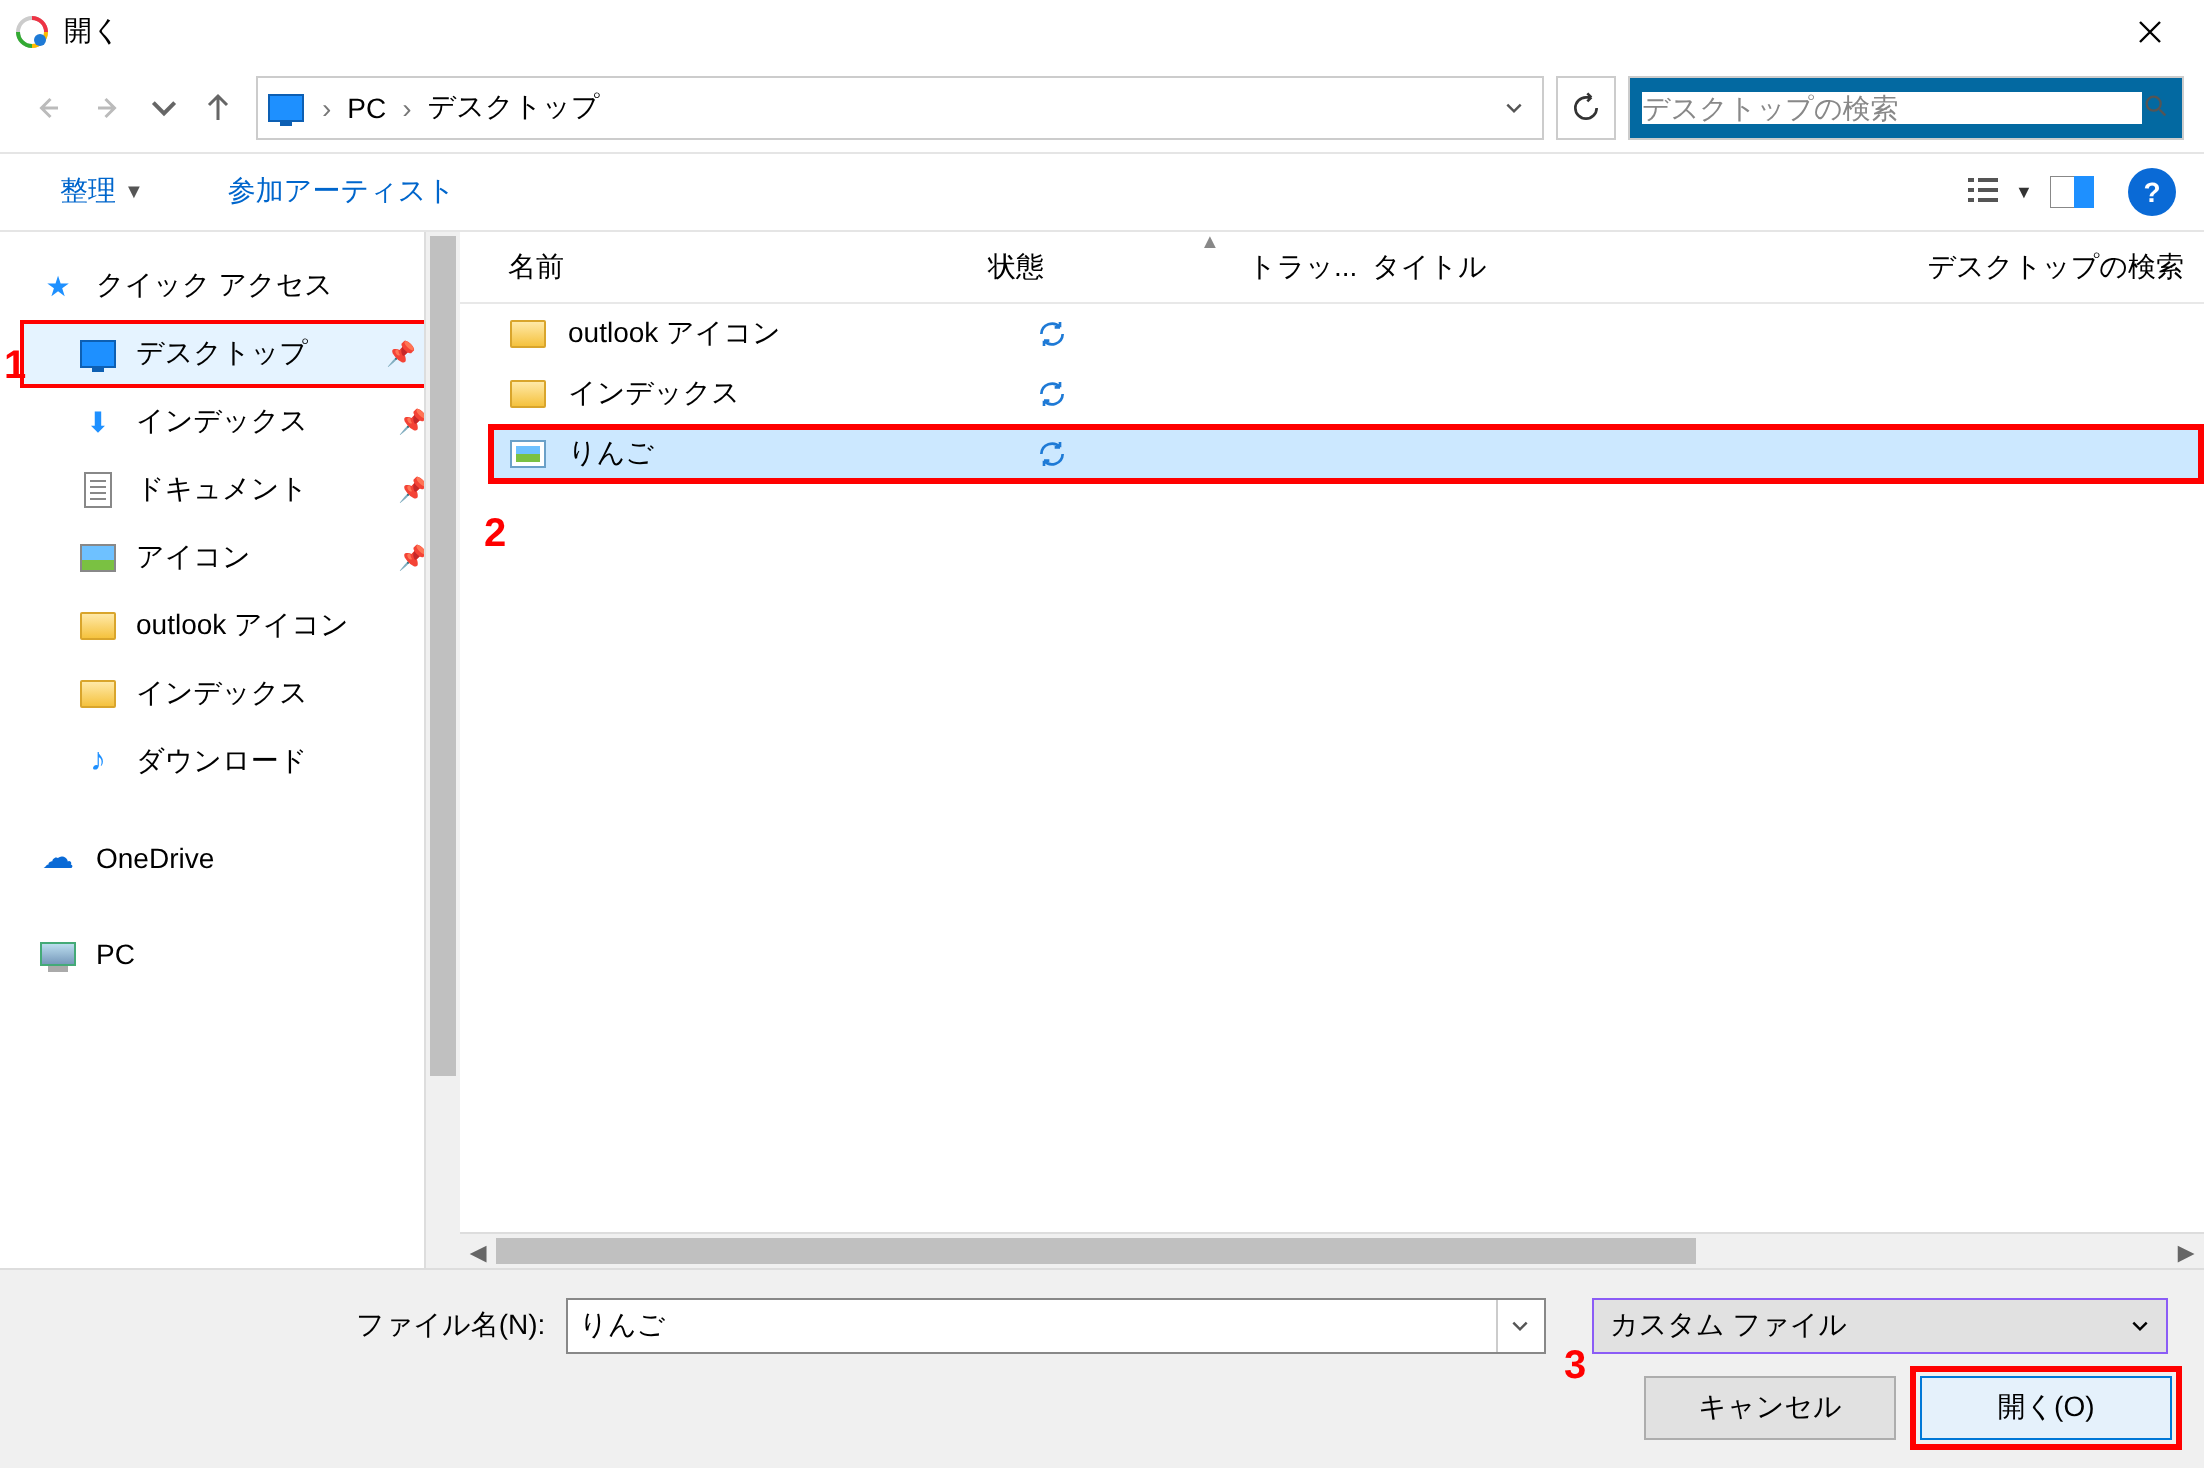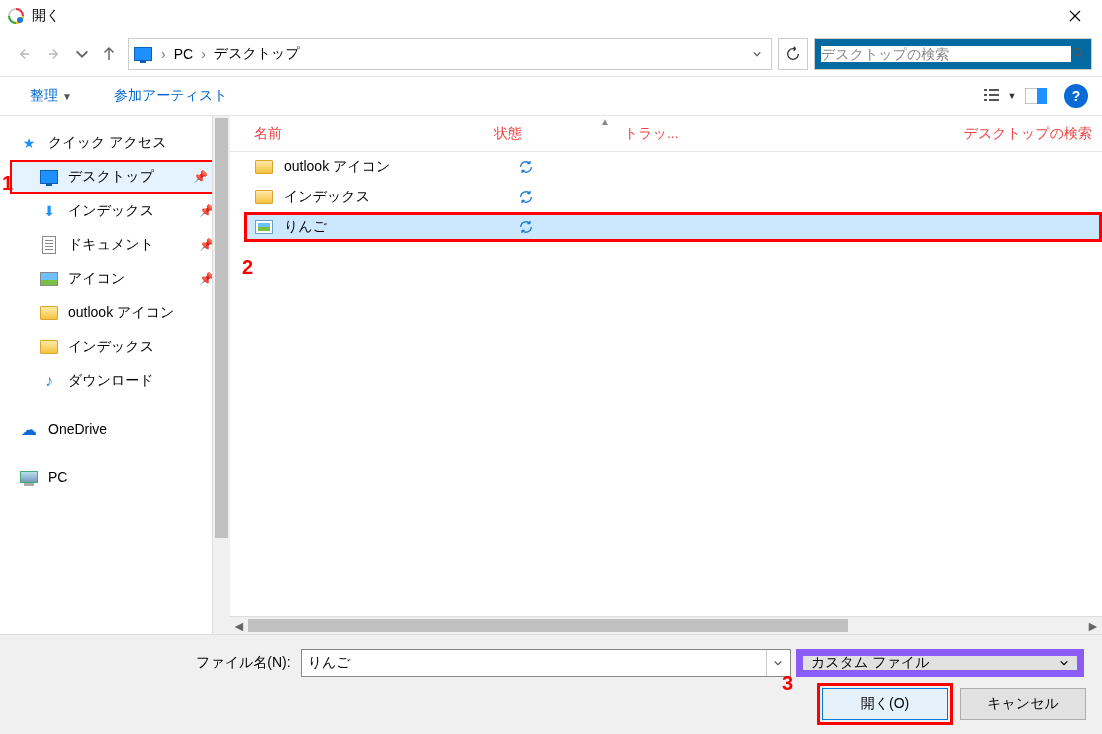--- a/index.html
+++ b/index.html
@@ -45,21 +45,21 @@
   .nav-item.header{ padding-left:20px;}
   .nav-item.selected{ background:#e5f3ff; border:2px solid red; margin-left:10px; margin-right:4px; padding-left:28px;}
   .pin{ position:absolute; right:16px; color:#9aa; font-size:12px;}
   .nav-icon{ width:18px; height:18px; display:flex; align-items:center; justify-content:center; flex-shrink:0;}
   .nav-sep{height:14px;}
   .vscroll{ position:absolute; right:0; top:0; bottom:0; width:18px; background:#f0f0f0; border-left:1px solid #ddd;}
   .vscroll-thumb{ position:absolute; left:2px; right:2px; top:2px; height:420px; background:#c0c0c0;}
 
   .filearea{ flex:1; position:relative; display:flex; flex-direction:column;}
   .columns{ height:36px; display:flex; align-items:center; border-bottom:1px solid #e8e8e8; padding-left:24px;}
-  .col{ color:#ef4444; display:flex; align-items:center; gap:6px;}
+  .col{ color:#000000; display:flex; align-items:center; gap:6px;}
   .col-name{ width:240px;}
   .col-state{ width:130px;}
   .col-track{ width:62px;}
   .col-title{ width:270px;}
   .col-artist{ flex:1; justify-content:flex-end; padding-right:10px;}
   .sort-ind{ position:absolute; top:0; left:370px; font-size:10px; color:#888;}
 
   .filelist{ flex:1; overflow:hidden;}
   .file-row{ height:30px; display:flex; align-items:center; padding-left:24px; cursor:pointer; position:relative;}
   .file-row.selected{ background:#cce8ff;}
@@ -72,26 +72,26 @@
   .file-state{ width:130px; display:flex; justify-content:flex-start; padding-left:4px;}
   .sync-ic{ color:#1e7ad6;}
 
   .hscroll{ height:18px; background:#f0f0f0; border-top:1px solid #ddd; position:relative;}
   .hscroll-track{position:absolute; left:18px; right:18px; top:2px; bottom:2px;}
   .hscroll-thumb{ position:absolute; left:0; width:600px; top:0; bottom:0; background:#c0c0c0;}
   .hscroll-arrow{position:absolute; top:0; bottom:0; width:18px; display:flex; align-items:center; justify-content:center; color:#666; cursor:pointer;}
   .hscroll-arrow.left{left:0;} .hscroll-arrow.right{right:0;}
 
   .footer{ height:100px; background:#f0f0f0; border-top:1px solid #ddd; position:relative;}
-  .fn-row{ position:absolute; left:196px; top:14px; display:flex; align-items:center; gap:10px;}
+  .fn-row{ position:absolute; left:178px; top:14px; display:flex; align-items:center; gap:10px;}
   .fn-label{ color:#000;}
   .fn-input{ width:490px; height:28px; border:1px solid #888; background:#fff; display:flex; align-items:center;}
   .fn-input input{ flex:1; border:none; outline:none; padding:0 6px; font-size:14px;}
   .fn-drop{ width:24px; height:100%; border-left:1px solid #ccc; display:flex; align-items:center; justify-content:center; cursor:pointer; color:#555;}
-  .ft-combo{ position:absolute; left:796px; top:14px; width:288px; height:28px; border:7px solid #8b5cf6; background:#e1e1e1; display:flex; align-items:center; padding:4px 8px; cursor:pointer;}
+  .ft-combo{ position:absolute; left:796px; top:14px; width:288px; height:28px; border:1px solid #8b5cf6; background:#e1e1e1; display:flex; align-items:center; padding:4px 8px; cursor:pointer;}
   .ft-spacer{flex:1;}
   .btn-row{ position:absolute; right:16px; bottom:14px; display:flex; gap:12px; align-items:center;}
   .winbtn{ width:126px; height:32px; border:1px solid #adadad; background:#e1e1e1; display:flex; align-items:center; justify-content:center; cursor:pointer;}
   .winbtn.default{ border:1px solid #0078d7; background:#e5f1fb;}
   .winbtn.red-outline{ outline:3px solid red; outline-offset:2px;}
 
   .annot{ position:absolute; color:red; font-weight:bold; font-size:20px; z-index:50; }
 
   .star-ic{ color:#1e90ff;}
   .dl-ic{ color:#1e90ff;}
@@ -281,20 +281,21 @@
       <div class="vscroll-thumb"></div>
     </div>
   </div>
 
   <div class="filearea">
     <div class="columns">
       <span class="sort-ind">▲</span>
       <div class="col col-name">名前</div>
       <div class="col col-state">状態</div>
       <div class="col col-track">トラッ...</div>
+      <div class="col col-title">タイトル</div>
       <div class="col col-artist">デスクトップの検索</div>
     </div>
     <div class="filelist">
       <div class="file-row">
         <span class="file-icon">
             <span class="folder-ic"></span>
           </span>
         <span class="file-name">outlook アイコン</span>
         <span class="file-state sync-ic">
           <svg width="16" height="16" viewBox="0 0 24 24">
@@ -348,20 +349,20 @@
     </div>
   </div>
   <div class="ft-combo">
     <span>カスタム ファイル</span>
     <span class="ft-spacer"></span>
     <svg width="10" height="10" viewBox="0 0 12 12">
         <path d="M2 4 L6 8 L10 4" stroke="currentColor" stroke-width="1.5" fill="none"></path>
       </svg>
   </div>
   <div class="btn-row">
+    <div class="winbtn">
+      <span>キャンセル</span>
+    </div>
     <div class="winbtn default red-outline">
       <span>開く(O)</span>
     </div>
-    <div class="winbtn">
-      <span>キャンセル</span>
-    </div>
   </div>
 </div>
 
 </body></html>

